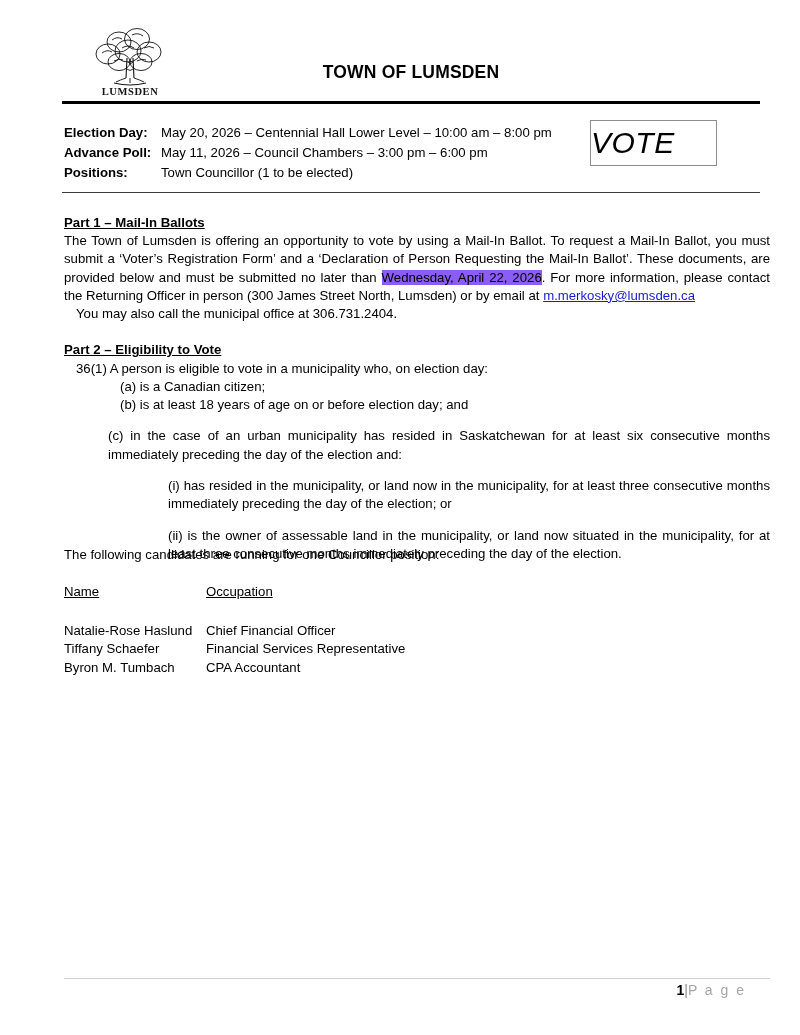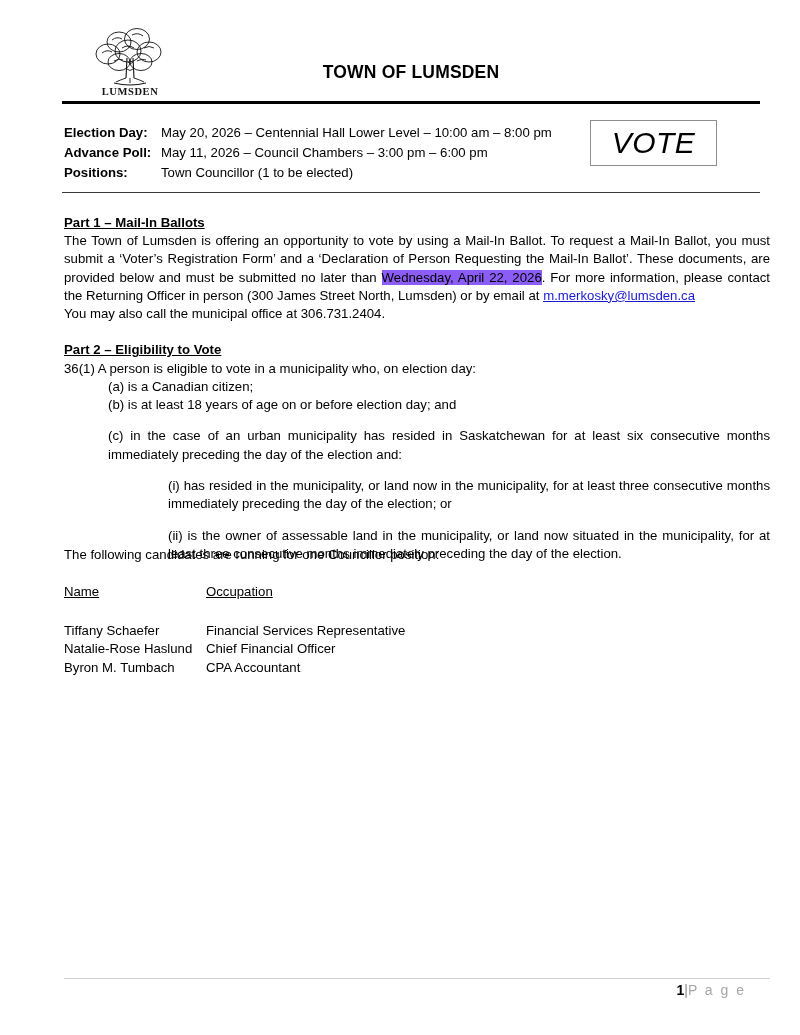--- a/index.html
+++ b/index.html
@@ -108,21 +108,20 @@
     position: absolute;
     left: 590px;
     top: 120px;
     width: 127px;
     height: 46px;
     border: 1.4px solid #8d8d8d;
     box-sizing: border-box;
     background: #fff;
     display: flex;
     align-items: center;
-    justify-content: center;
   }
   .vote-text {
     font-family: "Liberation Sans", sans-serif;
     font-style: italic;
     font-size: 30px;
     font-weight: 400;
     letter-spacing: 0.5px;
     color: #000;
     line-height: 1;
   }
@@ -140,21 +139,21 @@
   .sect-head {
     font-weight: 700;
     text-decoration: underline;
     display: inline-block;
     margin: 0;
   }
   .para {
     margin: 0;
     text-align: justify;
   }
-  .para.left { text-align: left; }
+  .para.left { text-align: left; margin-left: 12px; }
   .spacer-line { height: 18.2px; }
 
   .hl {
     background: #8b5cf6;
     color: #000;
   }
   .email-link {
     color: #1a1ad1;
     text-decoration: underline;
   }
@@ -326,26 +325,26 @@
 
   <table class="cand-table">
     <thead>
       <tr>
         <th class="col-name">Name</th>
         <th class="col-occ">Occupation</th>
       </tr>
     </thead>
     <tbody>
       <tr>
+        <td>Natalie-Rose Haslund</td>
+        <td>Chief Financial Officer</td>
+      </tr>
+      <tr>
         <td>Tiffany Schaefer</td>
         <td>Financial Services Representative</td>
-      </tr>
-      <tr>
-        <td>Natalie-Rose Haslund</td>
-        <td>Chief Financial Officer</td>
       </tr>
       <tr>
         <td>Byron M. Tumbach</td>
         <td>CPA Accountant</td>
       </tr>
     </tbody>
   </table>
 
   <div class="footer-rule"></div>
   <div class="footer-text"><span class="footer-num">1</span><span class="footer-sep">|</span><span>P a g e</span></div>

